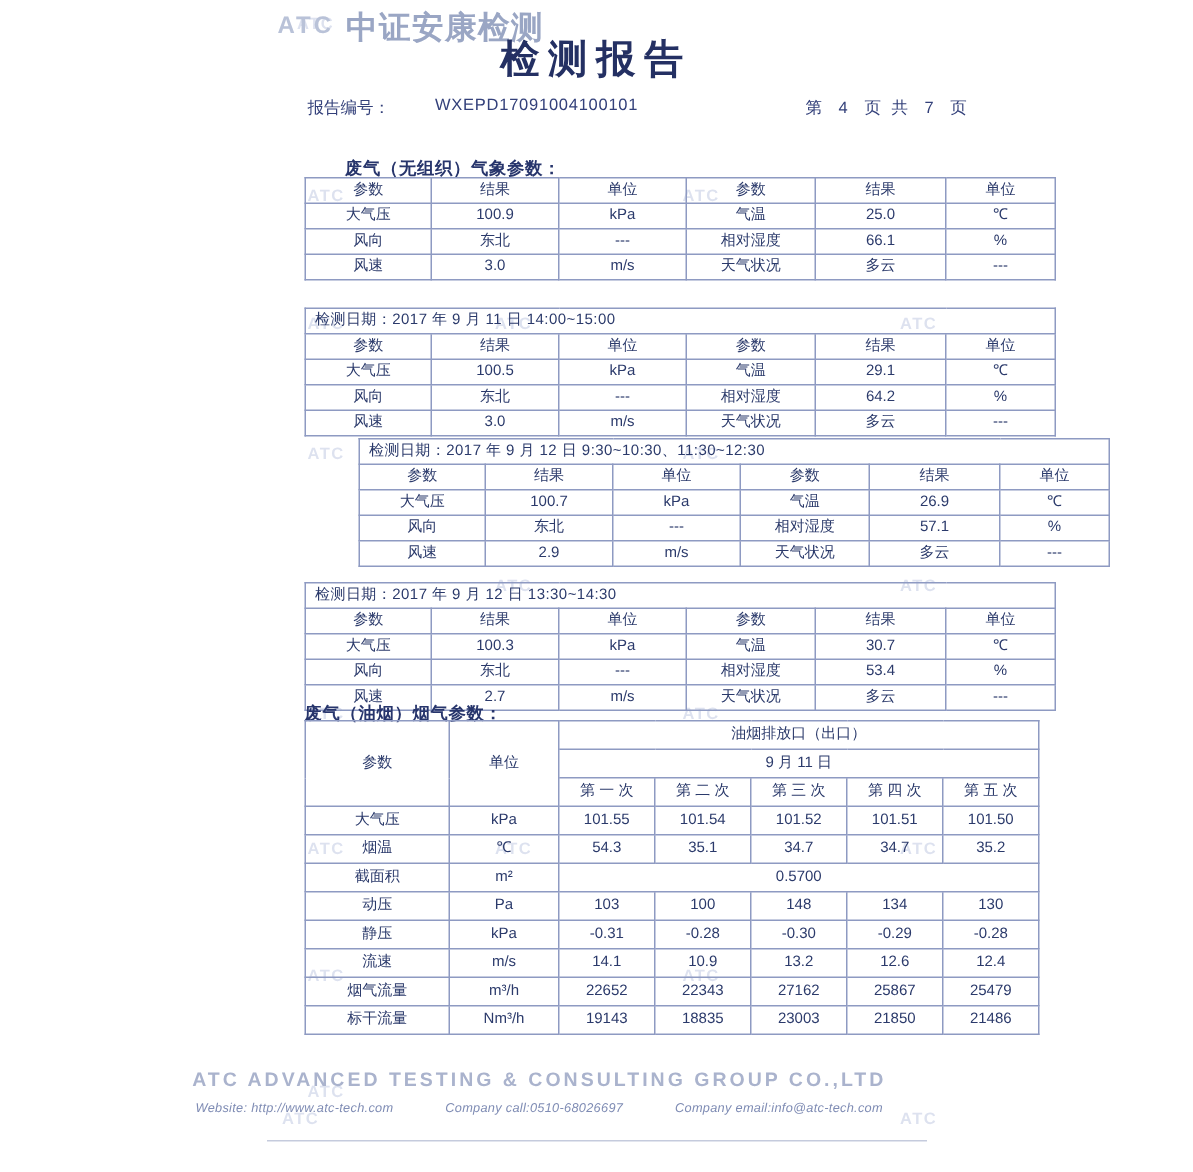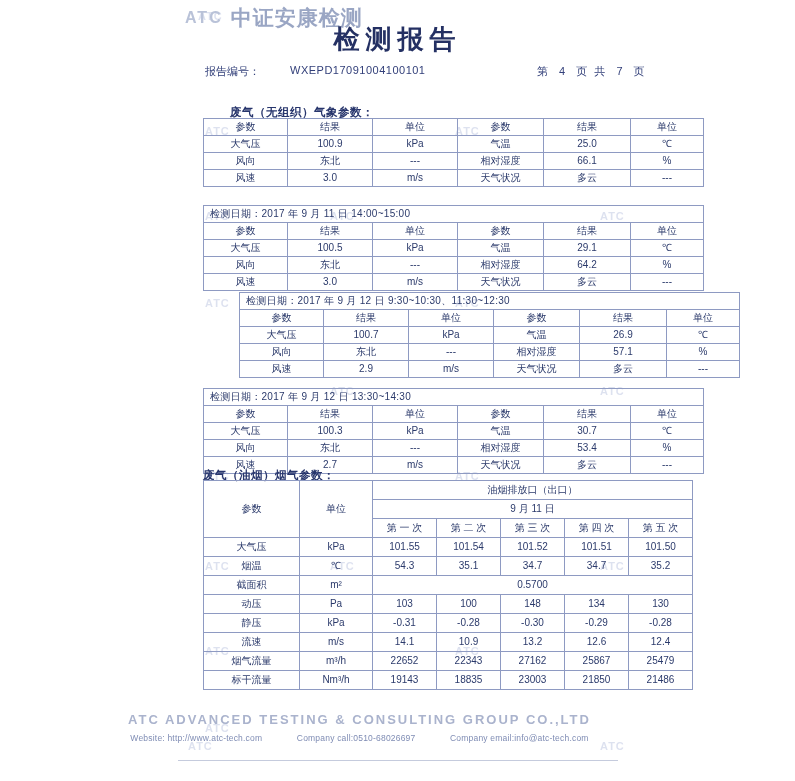--- a/index.html
+++ b/index.html
@@ -153,21 +153,21 @@
     font-weight: bold;
     letter-spacing: 2px;
     color: #aab3cd;
   }
   .footer-line {
     margin-top: 6px;
     font-size: 8.5px;
     color: #7f8cb4;
     letter-spacing: .2px;
   }
-  .footer-line span { margin: 0 16px; }
+  .footer-line span { margin: 0 16px; font-style: italic; }
   .footer-rule {
     position: absolute;
     top: 760px;
     left: 178px;
     width: 440px;
     border-top: 1px solid #c5cbdd;
   }
 </style>
 </head>
 <body>

